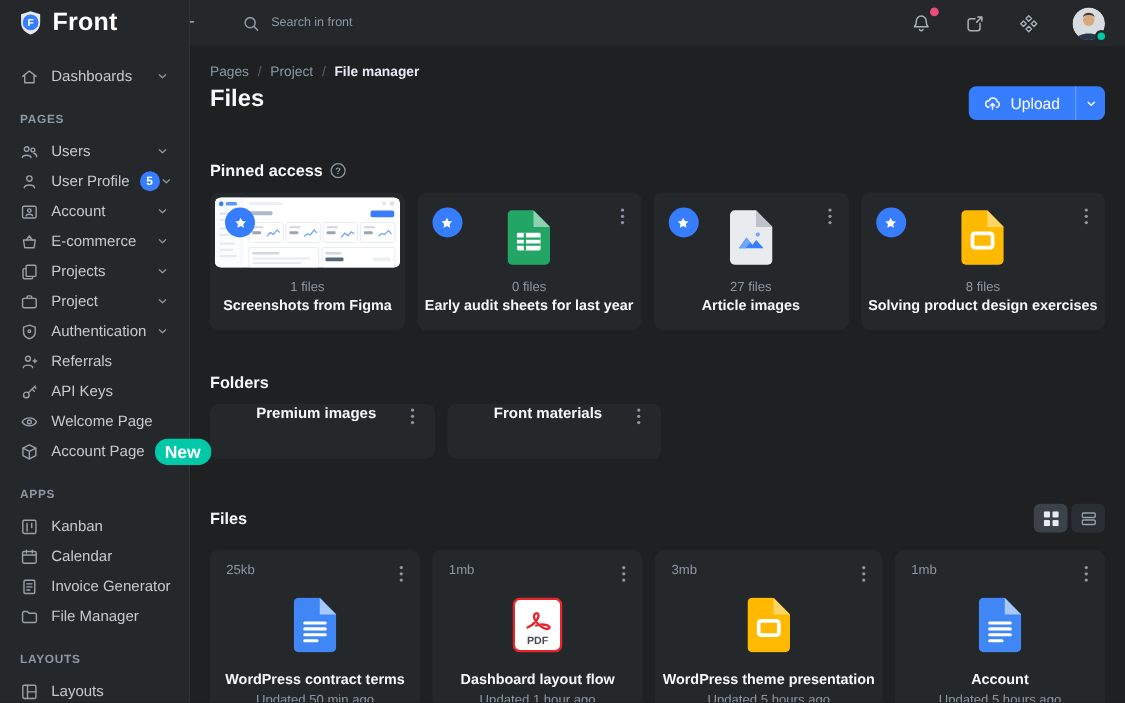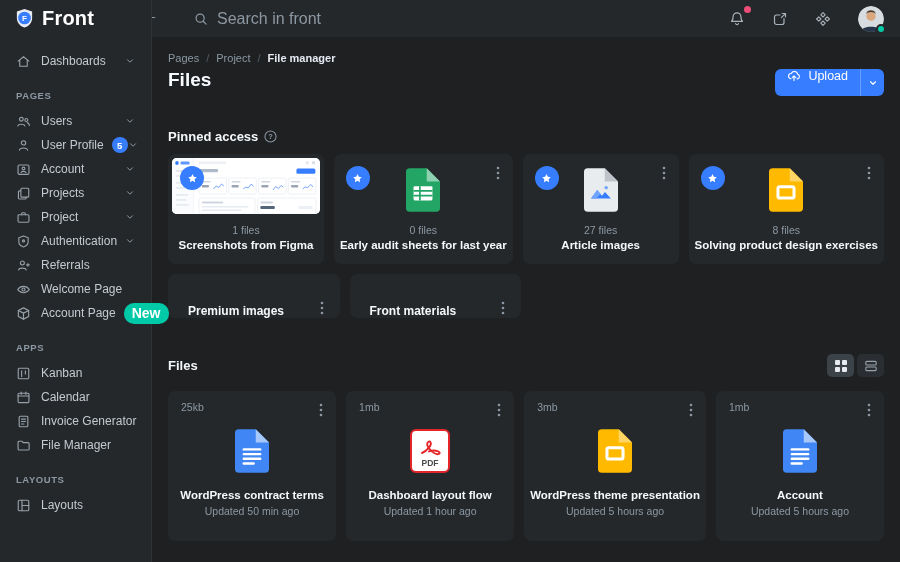--- a/index.html
+++ b/index.html
@@ -16,60 +16,60 @@
   .nav-icon{width:15px;height:15px;color:#97a1aa;margin-right:10px;display:flex;flex:none}
   .nav-icon svg{width:15px;height:15px}
   .chev{margin-left:auto;color:#8c98a4;display:flex}
   .badge-count{background:#377dff;color:#fff;font-size:9.5px;font-weight:bold;width:16px;height:16px;border-radius:50%;display:flex;align-items:center;justify-content:center;margin-left:8px;flex:none}
   .badge-new{background:#00c9a7;color:#fff;font-size:14px;font-weight:bold;padding:2.5px 8px;border-radius:10px;margin-left:8px;flex:none}
 
   
   .topbar{position:absolute;left:152px;right:0;top:0;height:37px;background:#25282a;display:flex;align-items:center;padding:0 16px;z-index:2}
   .collapse-btn{position:absolute;left:-9px;top:10px;color:#8c98a4;display:flex;cursor:pointer;background:transparent}
   .search{display:flex;align-items:center;gap:9px;margin-left:26px;color:#8c98a4}
-  .search input{background:transparent;border:none;outline:none;color:#c3cad1;font-size:16px;width:190px;font-family:"Liberation Sans",sans-serif}
+  .search input{background:transparent;border:none;outline:none;color:#c3cad1;font-size:10px;width:190px;font-family:"Liberation Sans",sans-serif}
   .search input::placeholder{color:#8c98a4}
   .top-icons{margin-left:auto;display:flex;align-items:center;gap:27px}
   .icon-btn{position:relative;color:#a8b2bb;display:flex;cursor:pointer}
   .noti-dot{position:absolute;top:-5px;right:-6px;width:7px;height:7px;border-radius:50%;background:#ed4c78}
   .avatar{width:26px;height:26px;border-radius:50%;position:relative;cursor:pointer;flex:none}
   .avatar svg{display:block}
   .status-dot{position:absolute;right:-2px;bottom:-2px;width:10px;height:10px;border-radius:50%;background:#00c9a7;border:2px solid #25282a}
 
   
   .main{position:absolute;left:152px;top:37px;right:0;bottom:0;background:#1e2022;padding:15px 16px 0;overflow:hidden}
   .breadcrumb{font-size:11px;color:#8c98a4;display:flex;gap:7px;align-items:center}
   .breadcrumb .crumb{cursor:pointer}
   .breadcrumb .sep{color:#545e68}
   .breadcrumb .active{color:#e7eaf3;font-weight:bold;cursor:default}
   .title-row{display:flex;justify-content:space-between;align-items:flex-start;margin-top:5px}
   .page-title{font-size:19px;font-weight:bold;color:#f7faff}
   .upload-btn{display:flex;align-items:stretch;background:#377dff;border-radius:6px;height:27px;color:#fff;font-size:12.5px;cursor:pointer;overflow:hidden}
-  .upload-main{display:flex;gap:7px;padding:0 12px}
+  .upload-main{display:flex;align-items:center;gap:7px;padding:0 12px}
   .upload-caret{display:flex;align-items:center;justify-content:center;width:24px;border-left:1px solid rgba(255,255,255,.25)}
 
   .section-heading{font-size:13px;font-weight:bold;color:#f5f8fa;display:flex;align-items:center;gap:6px}
   .help-icon{color:#8c98a4;display:flex;cursor:pointer}
   .mt-pinned{margin-top:33px}
   .grid4{display:grid;grid-template-columns:repeat(4,1fr);gap:10px;margin-top:10px}
 
   
   .pcard{background:#25282a;border-radius:7px;height:110px;position:relative;display:flex;flex-direction:column;align-items:center;cursor:pointer}
   .thumb{align-self:stretch;height:56px;margin:4px 4px 0;border-radius:5px;overflow:hidden;background:#fff}
   .thumb svg{display:block;width:100%;height:100%}
   .bigicon{margin-top:13px;height:46px;display:flex;align-items:center}
   .bigicon svg{display:block}
   .star{position:absolute;left:12px;top:12px;width:24px;height:24px;border-radius:50%;background:#377dff;display:flex;align-items:center;justify-content:center;color:#fff;z-index:1;cursor:pointer}
   .kebab{position:absolute;right:10px;top:9px;color:#8c98a4;cursor:pointer;padding:3px}
   .files-count{margin-top:auto;font-size:10.5px;color:#8c98a4}
   .card-name{font-size:11.5px;font-weight:bold;color:#f5f8fa;margin-top:3px;padding:0 6px 13px;text-align:center;max-width:100%;white-space:nowrap;overflow:hidden}
 
   
   .mt-folders{margin-top:34px}
-  .fcard{background:#25282a;border-radius:7px;height:44px;display:flex;align-items:flex-end;padding:0 13px;gap:7px;cursor:pointer}
+  .fcard{background:#25282a;border-radius:7px;height:44px;display:flex;align-items:flex-start;padding:0 13px;gap:24px;cursor:pointer}
   .ficon{color:#b6bfc7;display:flex;flex:none}
   .fcard .fname{font-size:12px;font-weight:bold;color:#f5f8fa;flex:1;white-space:nowrap;overflow:hidden}
   .kebab-inline{color:#8c98a4;cursor:pointer;padding:3px;display:flex}
 
   
   .files-head{display:flex;justify-content:space-between;align-items:center;margin-top:36px}
   .view-toggle{display:flex;gap:3px}
   .vt-btn{width:27px;height:23px;border-radius:5px;display:flex;align-items:center;justify-content:center;color:#98a2ab;cursor:pointer;background:#2a2e32}
   .vt-btn.active{background:#3b4248;color:#e7eaf3}
   .filecard{background:#25282a;border-radius:7px;height:150px;position:relative;display:flex;flex-direction:column;align-items:center;cursor:pointer}
@@ -156,20 +156,35 @@
         </span>
         <span>Account</span>
 
         <span class="chev">
           <svg width="10" height="10" viewBox="0 0 16 16" fill="none" stroke="currentColor" stroke-width="1.6" stroke-linecap="round" stroke-linejoin="round">
             <path d="M4 6l4 4 4-4"></path>
           </svg>
         </span>
       </div>
 
+      <div class="nav-item">
+        <span class="nav-icon">
+          <svg viewBox="0 0 16 16" stroke="currentColor" fill="none" stroke-width="1.2" stroke-linecap="round" stroke-linejoin="round">
+            <path d="M3 6.4h10l-1 6.6H4z"></path>
+            <path d="M5.5 6.4 8 3l2.5 3.4"></path>
+          </svg>
+        </span>
+        <span>E-commerce</span>
+
+        <span class="chev">
+          <svg width="10" height="10" viewBox="0 0 16 16" fill="none" stroke="currentColor" stroke-width="1.6" stroke-linecap="round" stroke-linejoin="round">
+            <path d="M4 6l4 4 4-4"></path>
+          </svg>
+        </span>
+      </div>
 
       <div class="nav-item">
         <span class="nav-icon">
           <svg viewBox="0 0 16 16" stroke="currentColor" fill="none" stroke-width="1.2" stroke-linecap="round" stroke-linejoin="round">
             <rect x="5.2" y="2.4" width="8.4" height="9.4" rx="1"></rect>
             <path d="M10.8 11.8v1a1 1 0 0 1-1 1H3.6a1 1 0 0 1-1-1V6.2a1 1 0 0 1 1-1h1.3"></path>
           </svg>
         </span>
         <span>Projects</span>
 
@@ -216,20 +231,30 @@
         <span class="nav-icon">
           <svg viewBox="0 0 16 16" stroke="currentColor" fill="none" stroke-width="1.2" stroke-linecap="round" stroke-linejoin="round">
             <circle cx="6.8" cy="5.3" r="2.1"></circle>
             <path d="M2.8 12.8c.5-2.7 7.5-2.7 8 0M12.7 5.8v3M11.2 7.3h3"></path>
           </svg>
         </span>
         <span>Referrals</span>
 
       </div>
 
+      <div class="nav-item">
+        <span class="nav-icon">
+          <svg viewBox="0 0 16 16" stroke="currentColor" fill="none" stroke-width="1.2" stroke-linecap="round" stroke-linejoin="round">
+            <circle cx="5.4" cy="10.6" r="2.4"></circle>
+            <path d="M7.2 8.8 13 3M10.4 5.6l1.8 1.8M12.3 3.7l1.3 1.3"></path>
+          </svg>
+        </span>
+        <span>API Keys</span>
+
+      </div>
 
       <div class="nav-item">
         <span class="nav-icon">
           <svg viewBox="0 0 16 16" stroke="currentColor" fill="none" stroke-width="1.2" stroke-linecap="round" stroke-linejoin="round">
             <path d="M1.8 8S4 4.6 8 4.6 14.2 8 14.2 8 12 11.4 8 11.4 1.8 8 1.8 8Z"></path>
             <circle cx="8" cy="8" r="1.6"></circle>
           </svg>
         </span>
         <span>Welcome Page</span>
 
@@ -546,20 +571,23 @@
             <path d="M22 0l14 14H22z" fill="#ffd666"></path>
             <rect x="9.5" y="19.5" width="17" height="12" rx="2" fill="none" stroke="#fff" stroke-width="3.2"></rect>
           </svg>
         </div>
         <div class="files-count">8 files</div>
         <div class="card-name">Solving product design exercises</div>
       </div>
 
   </div>
 
+  <div class="section-heading mt-folders">
+    <span>Folders</span>
+  </div>
   <div class="grid4">
 
       <div class="fcard">
         <span class="ficon">
           <svg viewBox="0 0 16 16" stroke="currentColor" fill="none" stroke-width="1.2" stroke-linecap="round" stroke-linejoin="round">
             <path d="M2.2 4.6c0-.7.5-1.2 1.2-1.2h2.9l1.4 1.5h5.1c.7 0 1.2.5 1.2 1.2v5.5c0 .7-.5 1.2-1.2 1.2H3.4c-.7 0-1.2-.5-1.2-1.2z"></path>
             <path d="M8 7v3M6.5 8.5h3"></path>
           </svg>
         </span>
         <span class="fname">Premium images</span>

